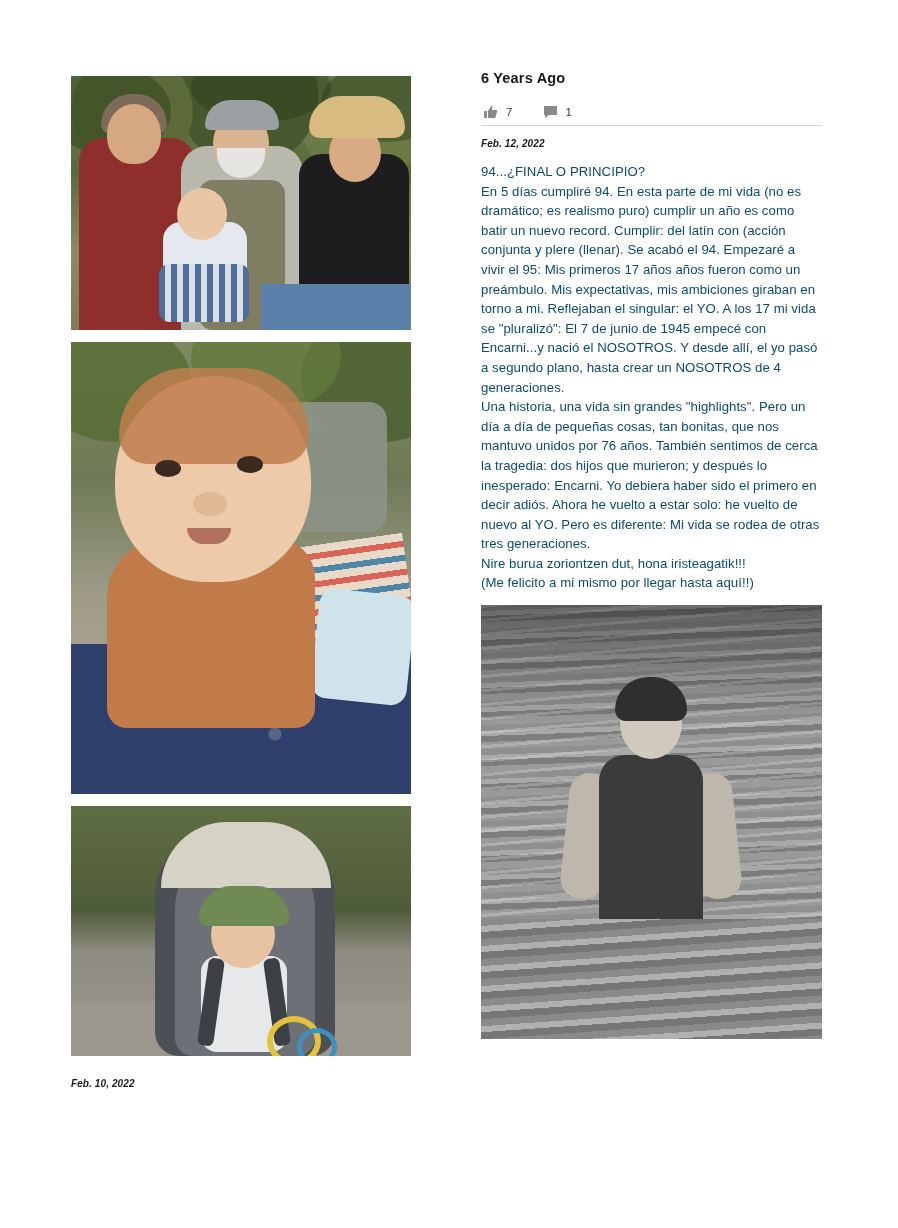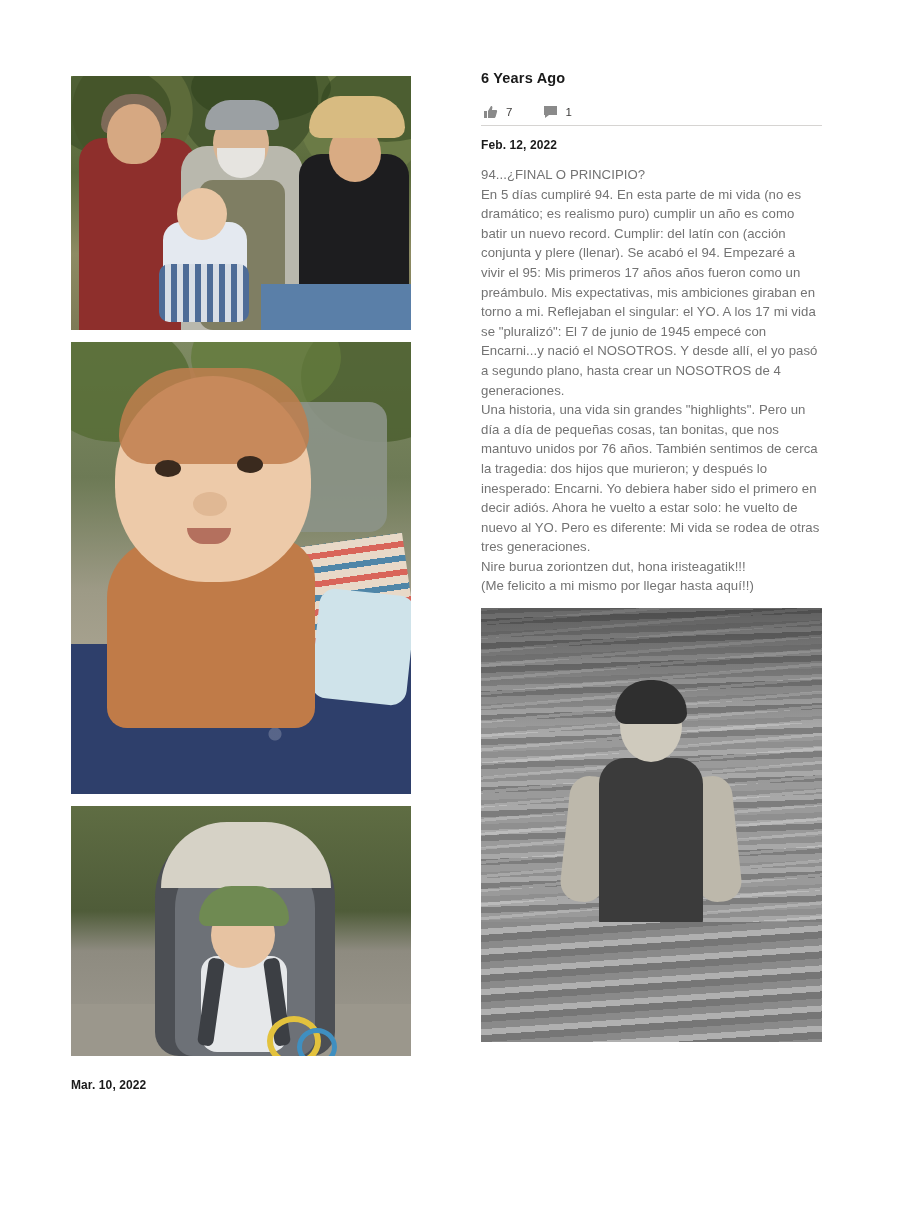--- a/index.html
+++ b/index.html
@@ -80,37 +80,38 @@
   .ic {
     display: inline-block;
     width: 15px;
     height: 14px;
     position: relative;
   }
   .ic svg { display:block; }
 
   
   .date-heading {
-    font-size: 12px;
+    font-size: 10px;
     font-weight: bold;
     color: #1a1a1a;
     letter-spacing: 0.1px;
     padding-top: 12px;
+    font-style: italic;
   }
   .section-title {
     font-size: 14.5px;
     font-weight: bold;
     color: #1a1a1a;
     letter-spacing: 0.2px;
     margin-bottom: 12px;
   }
   .post-body {
     font-size: 13.2px;
     line-height: 19.6px;
-    color: #737373;
+    color: #0c4a6e;
     margin-top: 13px;
     white-space: pre-wrap;
     letter-spacing: 0.05px;
   }
 
   .page-number {
     position: absolute;
     left: 0;
     right: 0;
     top: 1193px;
@@ -350,21 +351,21 @@
       <div class="bbody"></div>
       <div class="strap" style="left:132px;top:152px;width:16px;height:88px;transform:rotate(8deg);"></div>
       <div class="strap" style="left:198px;top:152px;width:16px;height:88px;transform:rotate(-8deg);"></div>
       <div class="bhead"></div>
       <div class="bhat"></div>
       <div class="toy"></div>
       <div class="toy2"></div>
     </div>
 
 
-    <div class="date-heading">Mar. 10, 2022</div>
+    <div class="date-heading">Feb. 10, 2022</div>
   </div>
 
   <div class="col-right">
 
     <div class="section-title">6 Years Ago</div>
 
     <div class="engagement">
       <div class="grp">
         <span class="ic">
           <svg width="15" height="14" viewBox="0 0 15 14">

